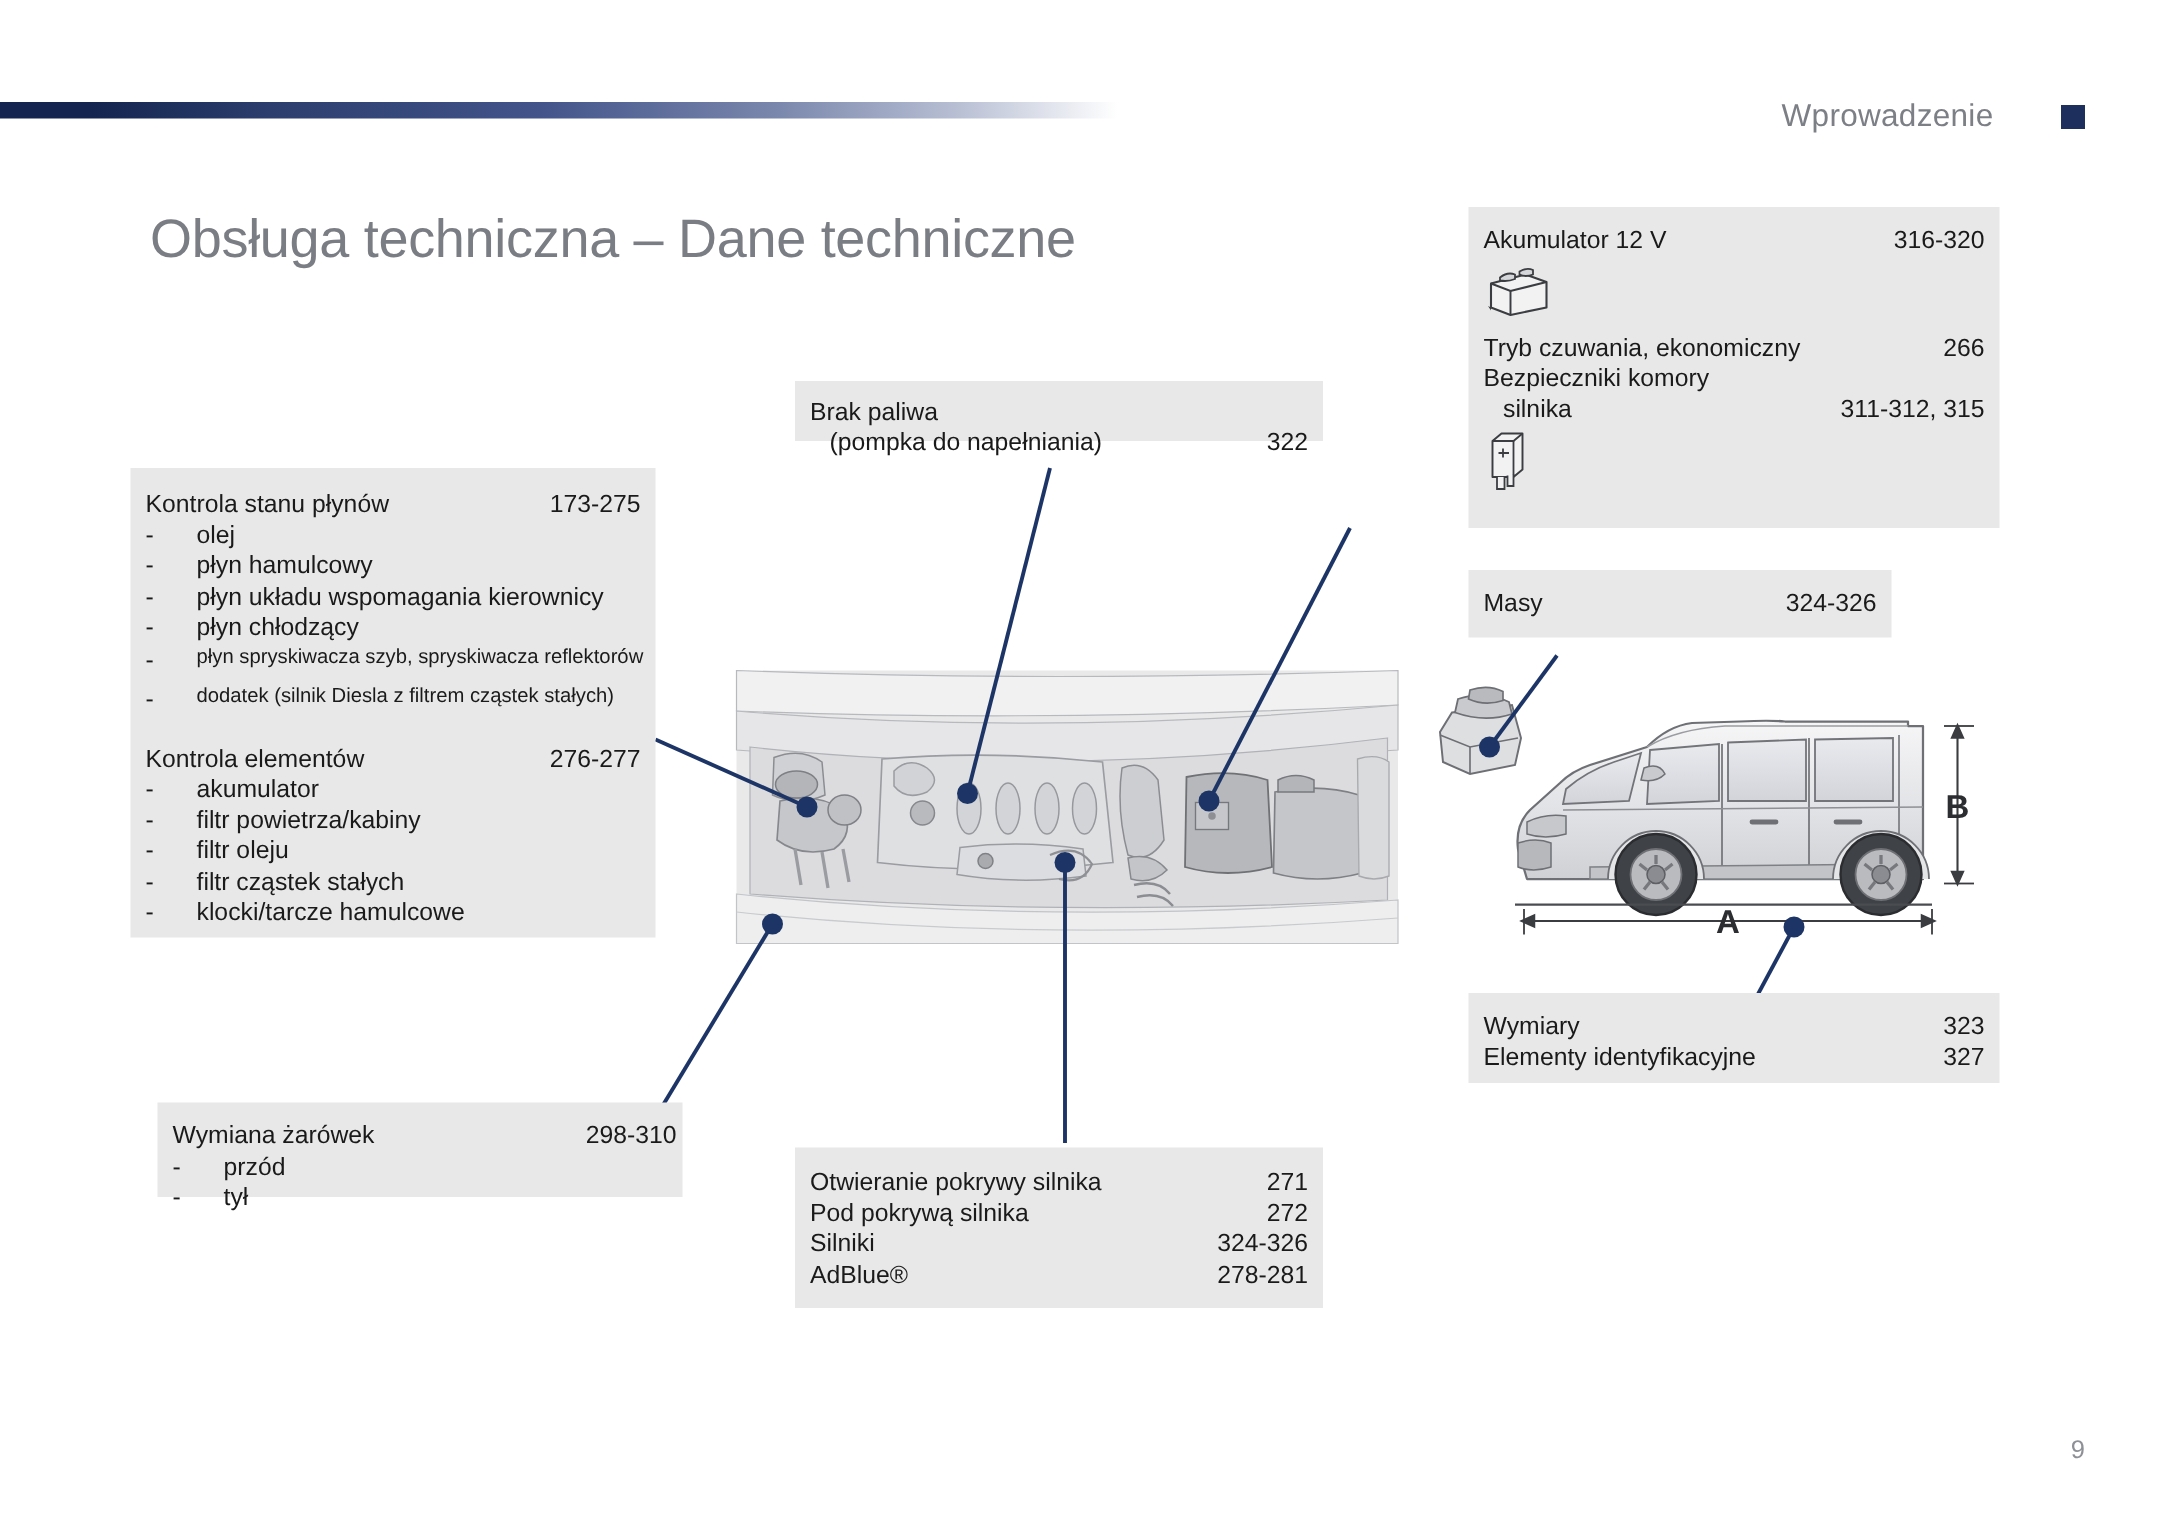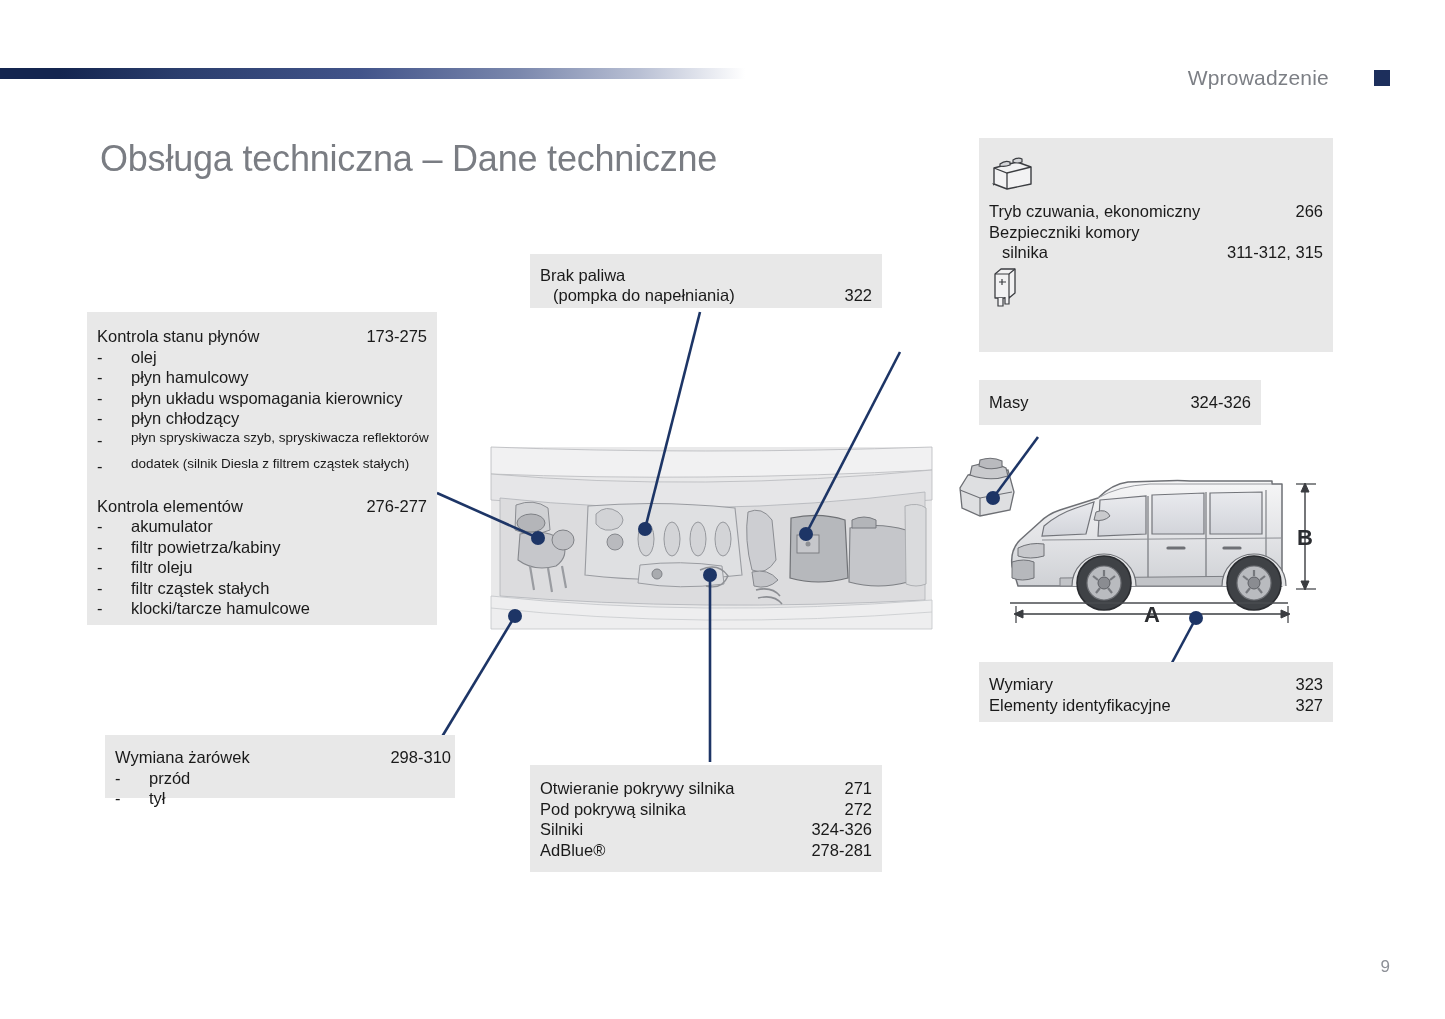--- a/index.html
+++ b/index.html
@@ -368,21 +368,21 @@
     <div class="bullet-row">
       <span class="dash">-</span>
       <span>przód</span>
     </div>
     <div class="bullet-row">
       <span class="dash">-</span>
       <span>tył</span>
     </div>
   </div>
 
-  <div class="box" style="left:530px; top:254px; width:352px; height:54px; padding:11px 10px 0 10px;">
+  <div class="box" style="left:530px; top:254px; width:352px; height:40px; padding:11px 10px 0 10px;">
     <div class="bullet-row" style="display:block;">
       <span>Brak paliwa</span>
     </div>
     <div class="row" style="padding-left:13px;justify-content:center;">
       <span class="label">(pompka do napełniania)</span>
       <span class="pages">322</span>
     </div>
   </div>
 
   <div class="box" style="left:530px; top:765px; width:352px; height:107px; padding:13px 10px 0 10px;">
@@ -398,20 +398,24 @@
       <span class="label">Silniki</span>
       <span class="pages">324-326</span>
     </div>
     <div class="row">
       <span class="label">AdBlue®</span>
       <span class="pages">278-281</span>
     </div>
   </div>
 
   <div class="box" style="left:979px; top:138px; width:354px; height:214px; padding:12px 10px 0 10px;">
+    <div class="row">
+      <span class="label">Akumulator 12 V</span>
+      <span class="pages">316-320</span>
+    </div>
 
     <svg width="46" height="38" viewBox="0 0 46 38" style="display:block;margin:4px 0 0 0;">
       <path d="M5 14 L28 8 L42 13 L42 30 L18 35 L5 30 Z" fill="#f2f2f3" stroke="#3b3d41" stroke-width="1.4" stroke-linejoin="round"></path>
       <path d="M5 14 L18 19 L42 13" fill="none" stroke="#3b3d41" stroke-width="1.3"></path>
       <path d="M18 19 L18 35" fill="none" stroke="#3b3d41" stroke-width="1.3"></path>
       <path d="M11 10 Q16 6 21 8 L21 11 Q16 13 11 12 Z" fill="#d5d6d9" stroke="#3b3d41" stroke-width="1.2"></path>
       <path d="M24 6 Q29 3 33 5 L33 8 Q28 10 24 8 Z" fill="#d5d6d9" stroke="#3b3d41" stroke-width="1.2"></path>
       <path d="M3 29 L5 32 L5 30 Z" fill="#3b3d41"></path>
     </svg>
 

